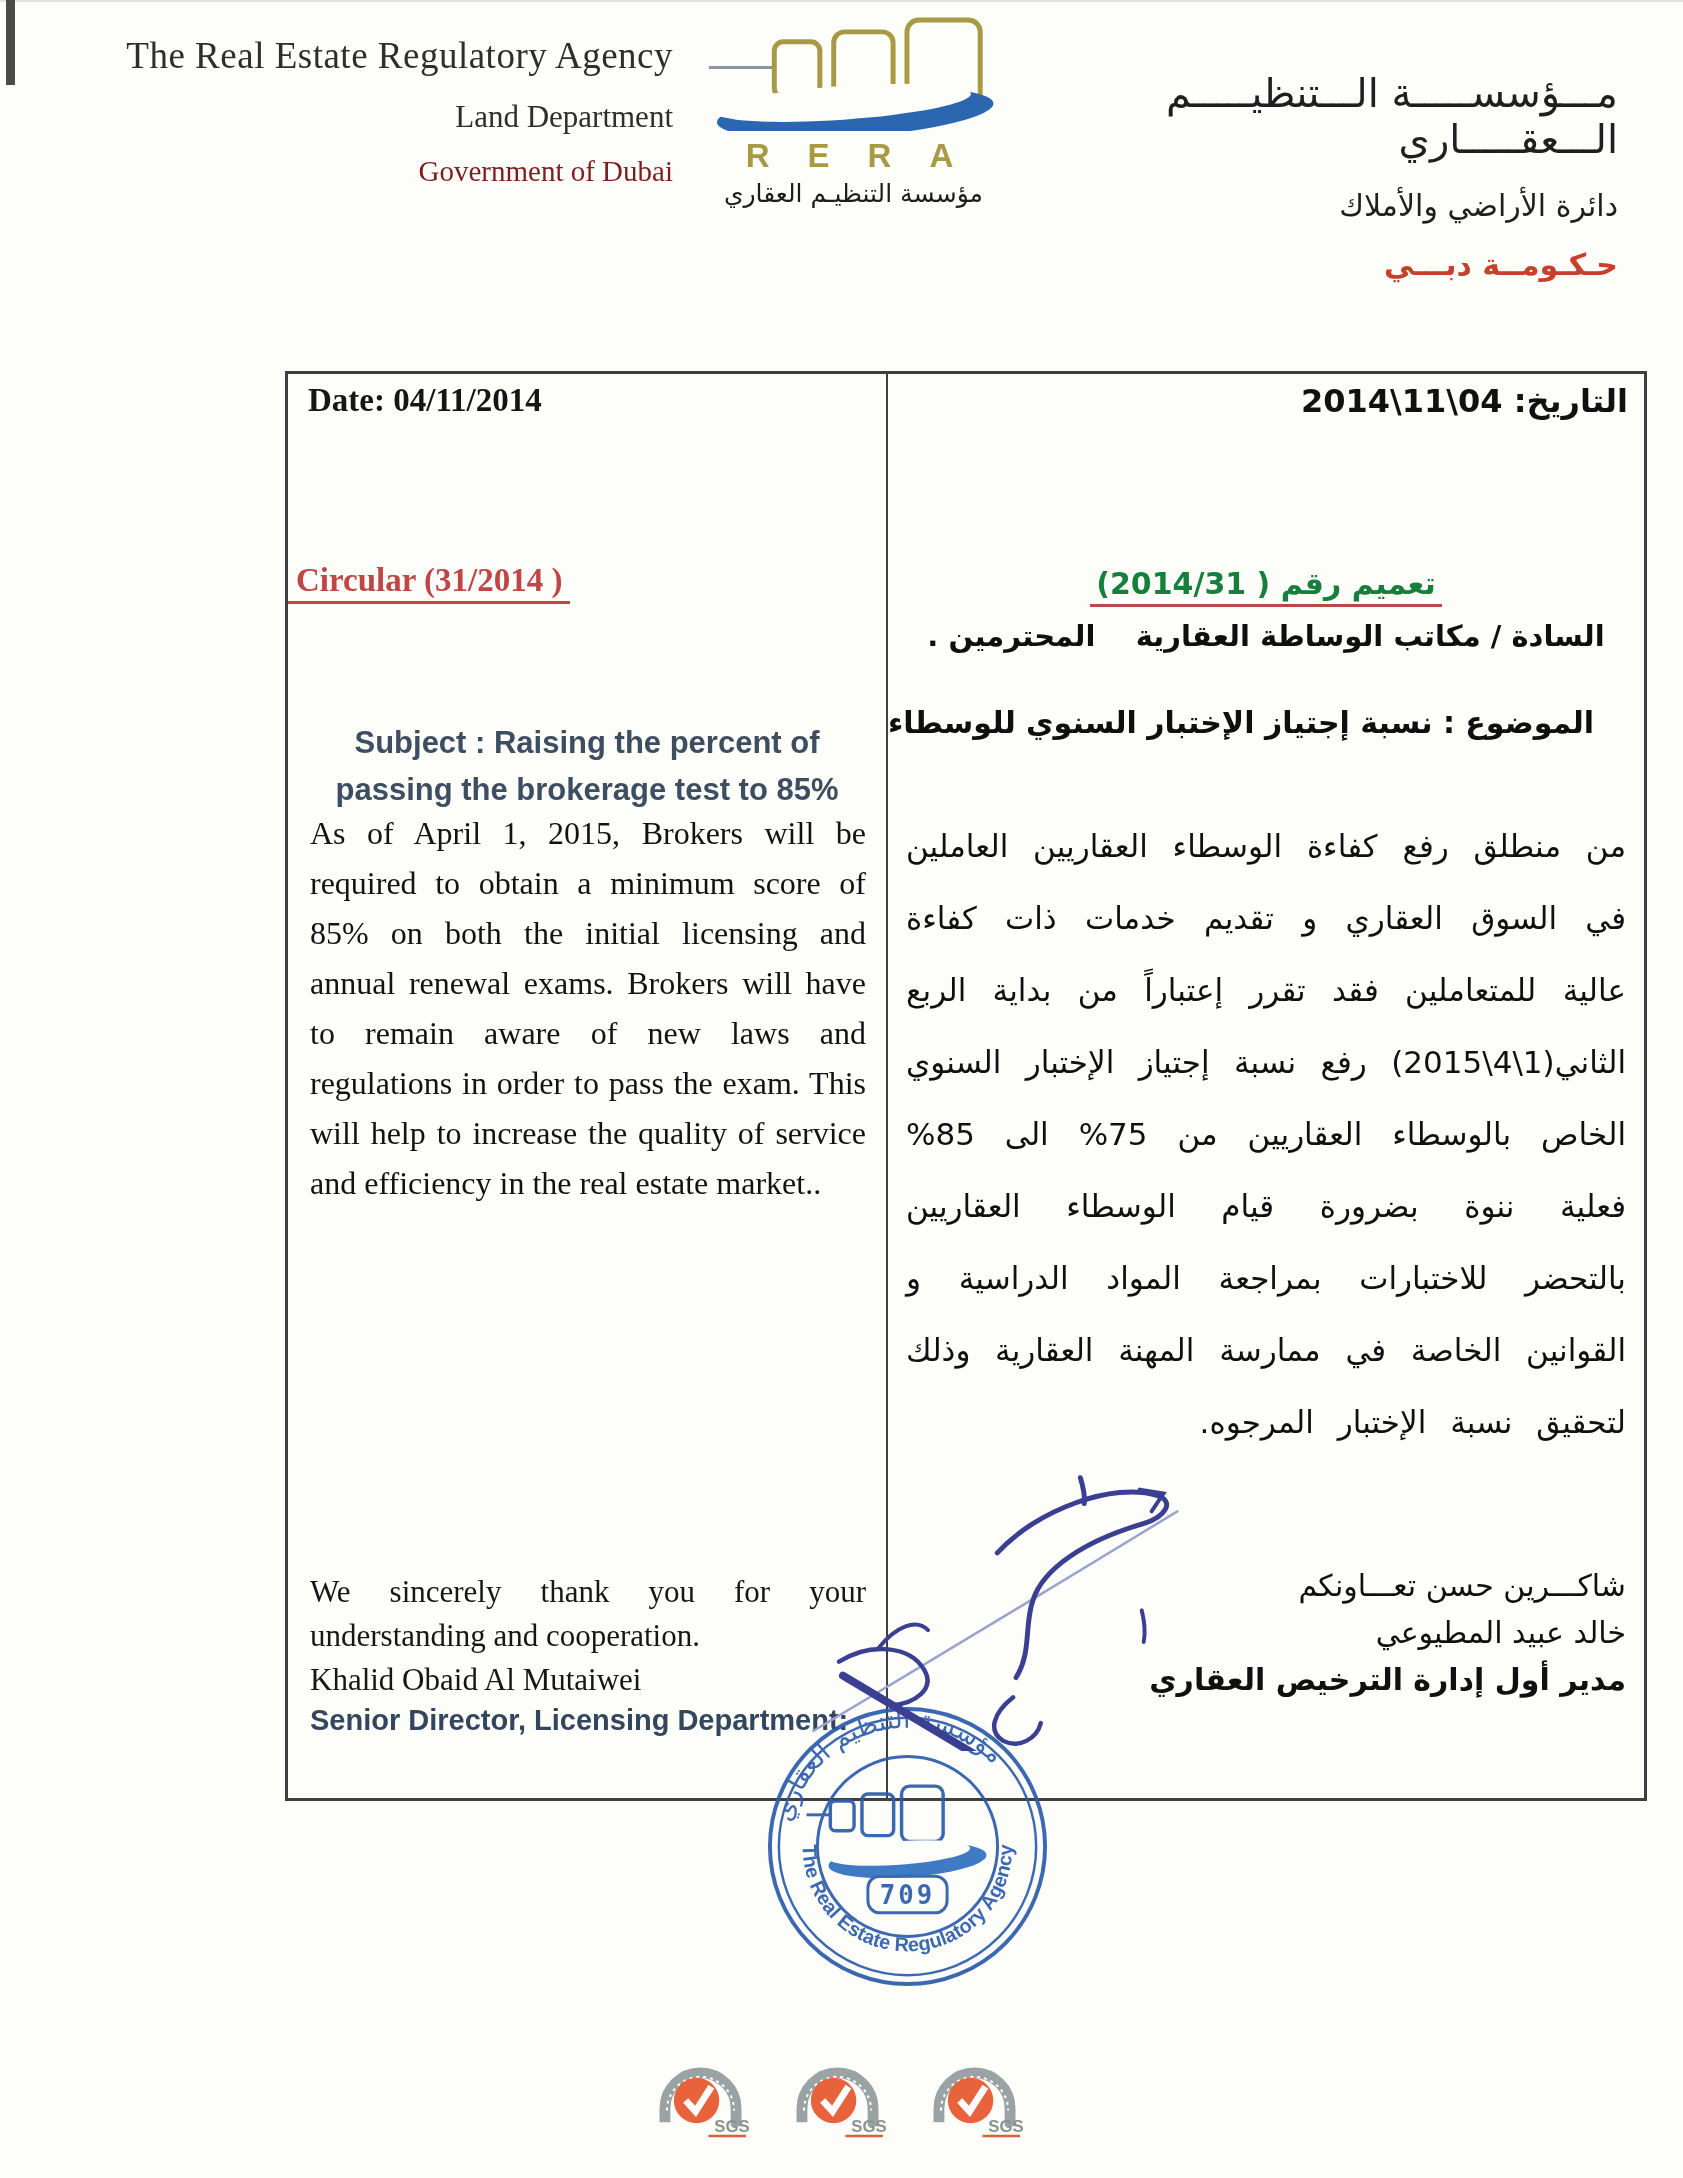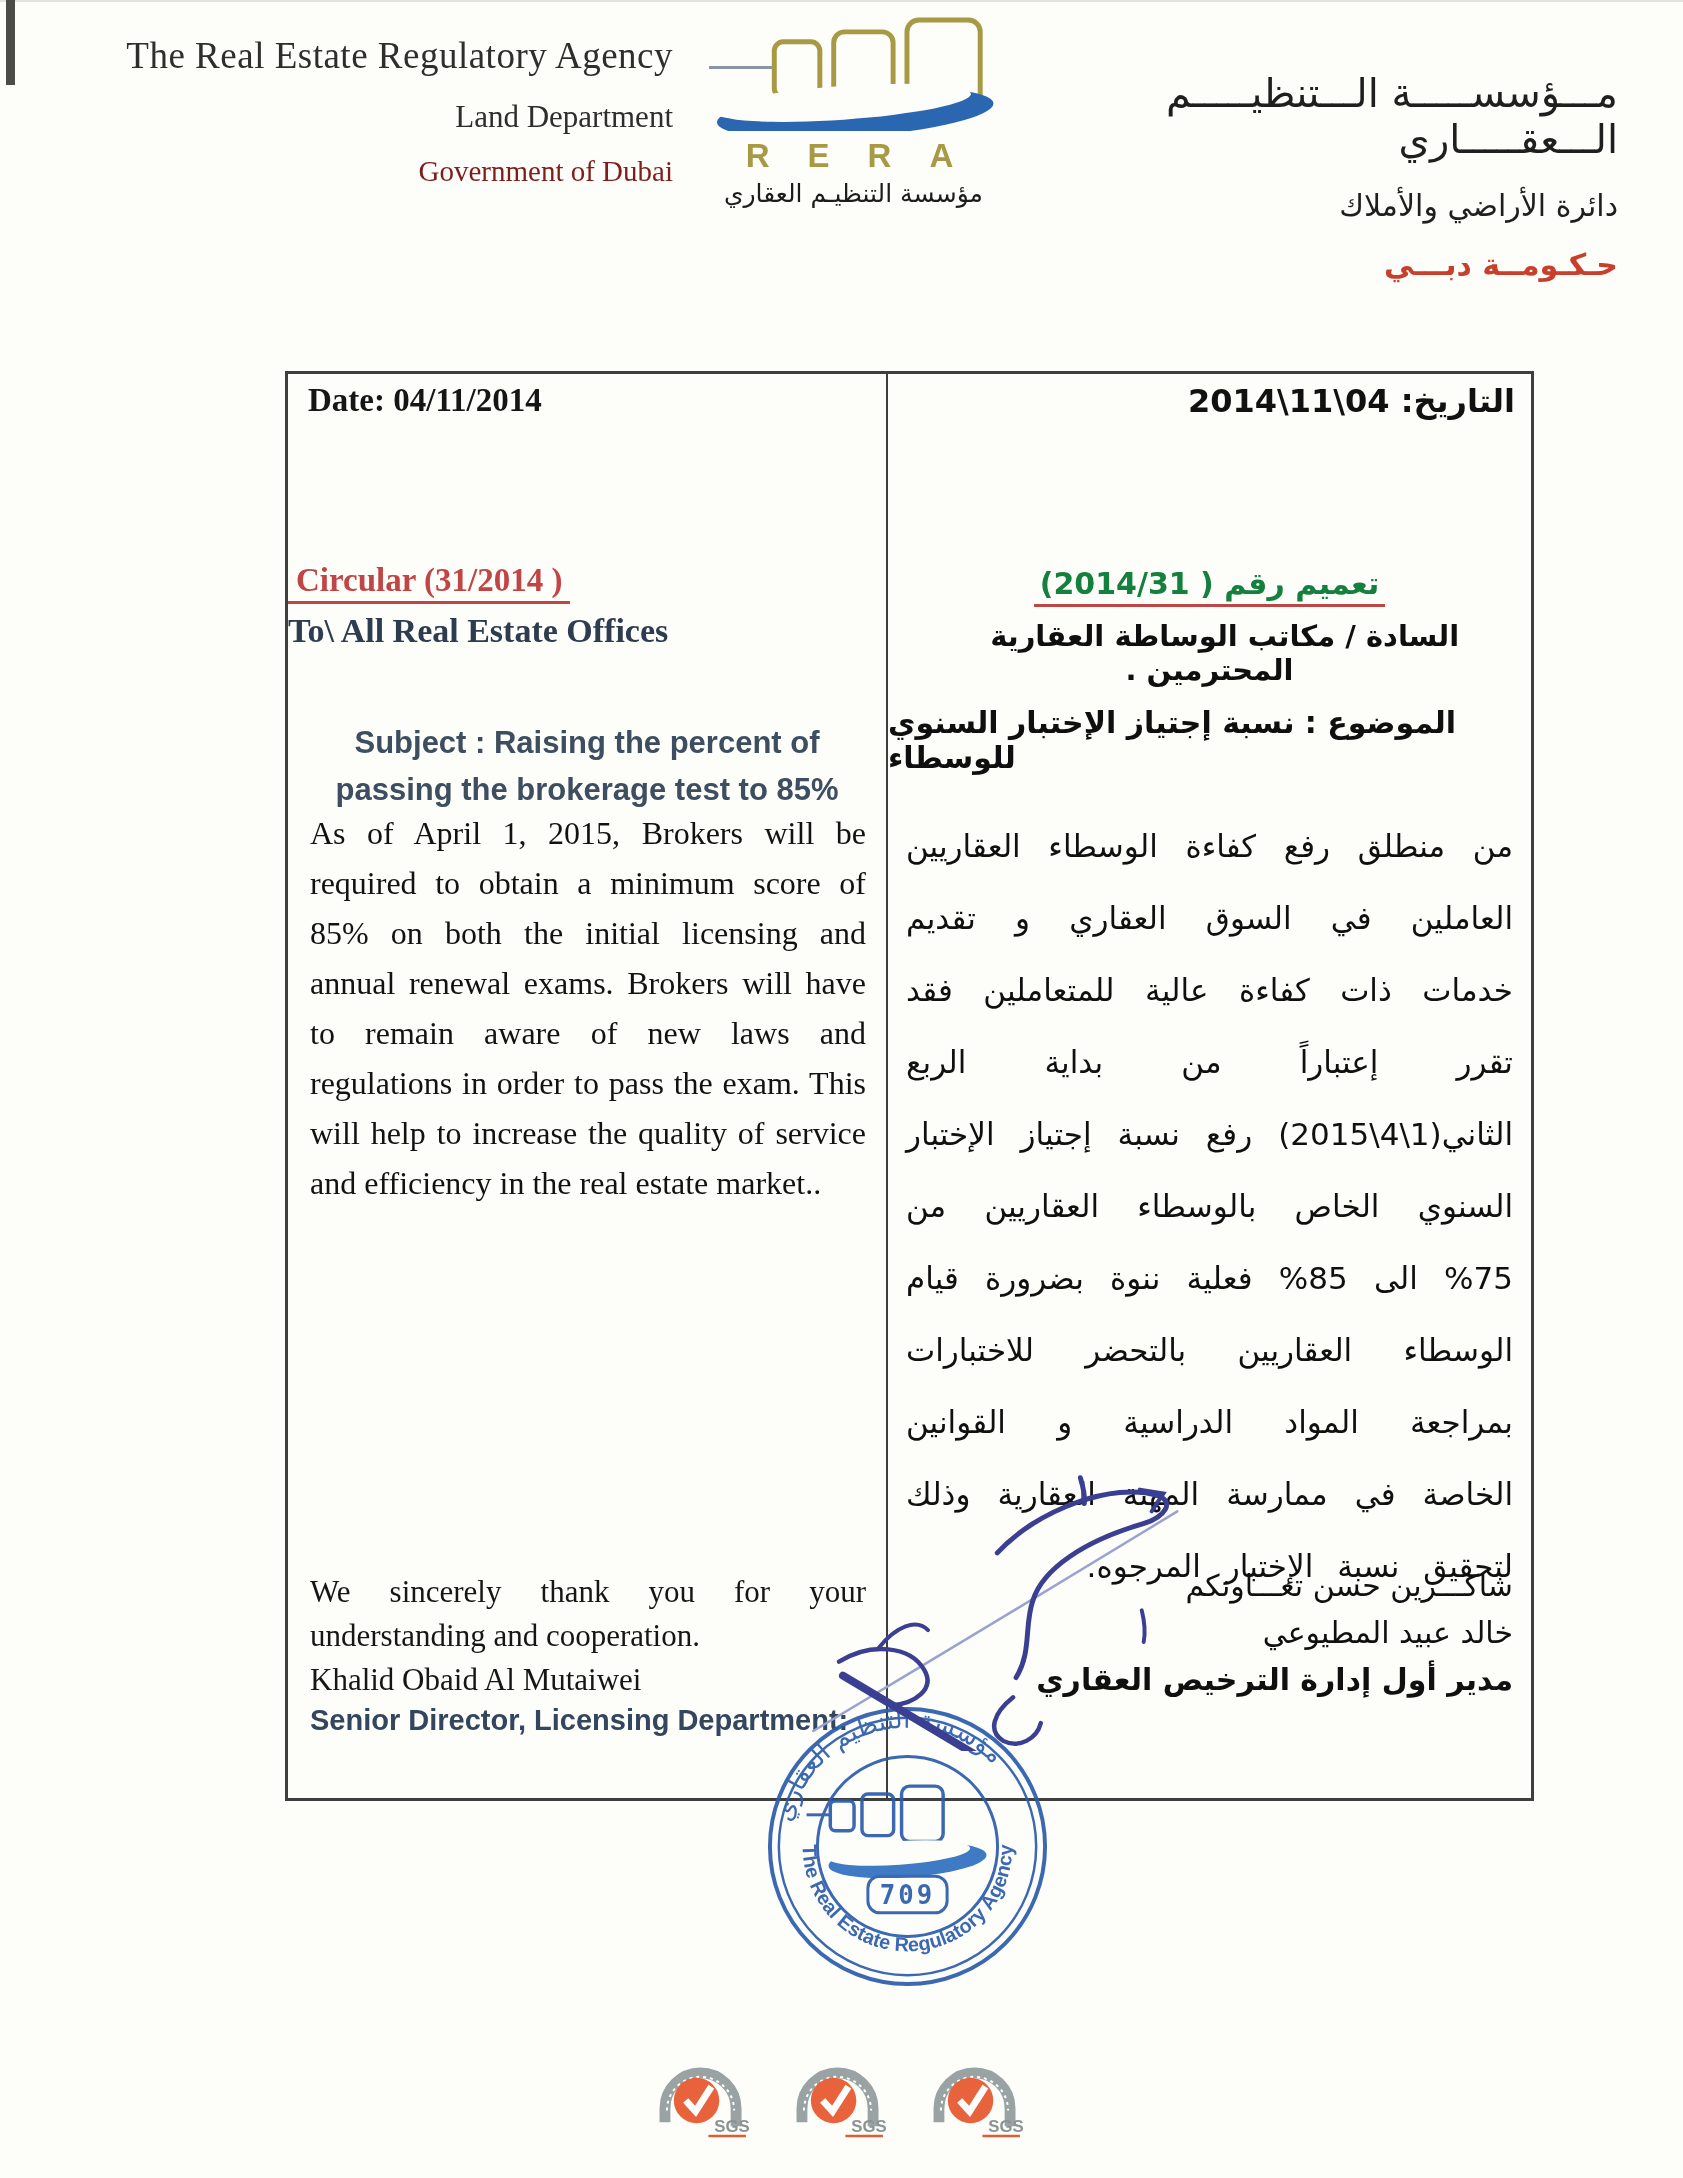--- a/index.html
+++ b/index.html
@@ -32,21 +32,21 @@
   .logo-name-ar { font-family: "DejaVu Sans", sans-serif; font-size: 25px; color: #1c1c1c; margin-top: 4px; }
 
   .lh-right { position: absolute; right: 65px; top: 30px; width: 574px; text-align: right; font-family: "DejaVu Sans", sans-serif; margin-top: 40px; }
   .lh-agency-ar { font-size: 40px; color: #1f1f1f; }
   .lh-dept-ar { font-size: 30px; color: #1f1f1f; margin-top: 26px; }
   .lh-gov-ar { font-size: 30px; color: #c8402c; font-weight: bold; margin-top: 24px; }
 
   
   .doc-table {
     position: absolute; left: 285px; top: 371px;
-    width: 1249px; height: 1430px;
+    width: 1362px; height: 1430px;
     border: 3px solid #3f3f3f;
     display: flex; box-sizing: border-box;
     background: transparent;
   }
   .col { position: relative; box-sizing: border-box; }
   .col-en { width: 600px; border-right: 2px solid #3f3f3f; }
   .col-ar { flex: 1; font-family: "DejaVu Sans", sans-serif; }
 
   .date-en { position: absolute; left: 20px; top: 8px; font-weight: bold; font-size: 33px; color: #161616; }
   .head-en { position: absolute; left: 0; top: 188px; width: 100%; text-align: left; }
@@ -137,21 +137,20 @@
 
   <section class="doc-table">
 
     <div class="col col-en">
       <div class="date-en">Date: 04/11/2014</div>
 
       <div class="head-en">
         <div>
           <span class="circ-title">Circular (31/2014 )</span>
         </div>
-        <div class="to-line">To\ All Real Estate Offices</div>
       </div>
 
       <div class="subject-en">
         <div>Subject : Raising the percent of</div>
         <div>passing the brokerage test to 85%</div>
       </div>
 
       <div class="body-en">As of April 1, 2015, Brokers will be required to obtain a minimum score of 85% on both the initial licensing and annual renewal exams. Brokers will have to remain aware of new laws and regulations in order to pass the exam. This will help to increase the quality of service and efficiency in the real estate market..</div>
 
       <div class="closing-en">

